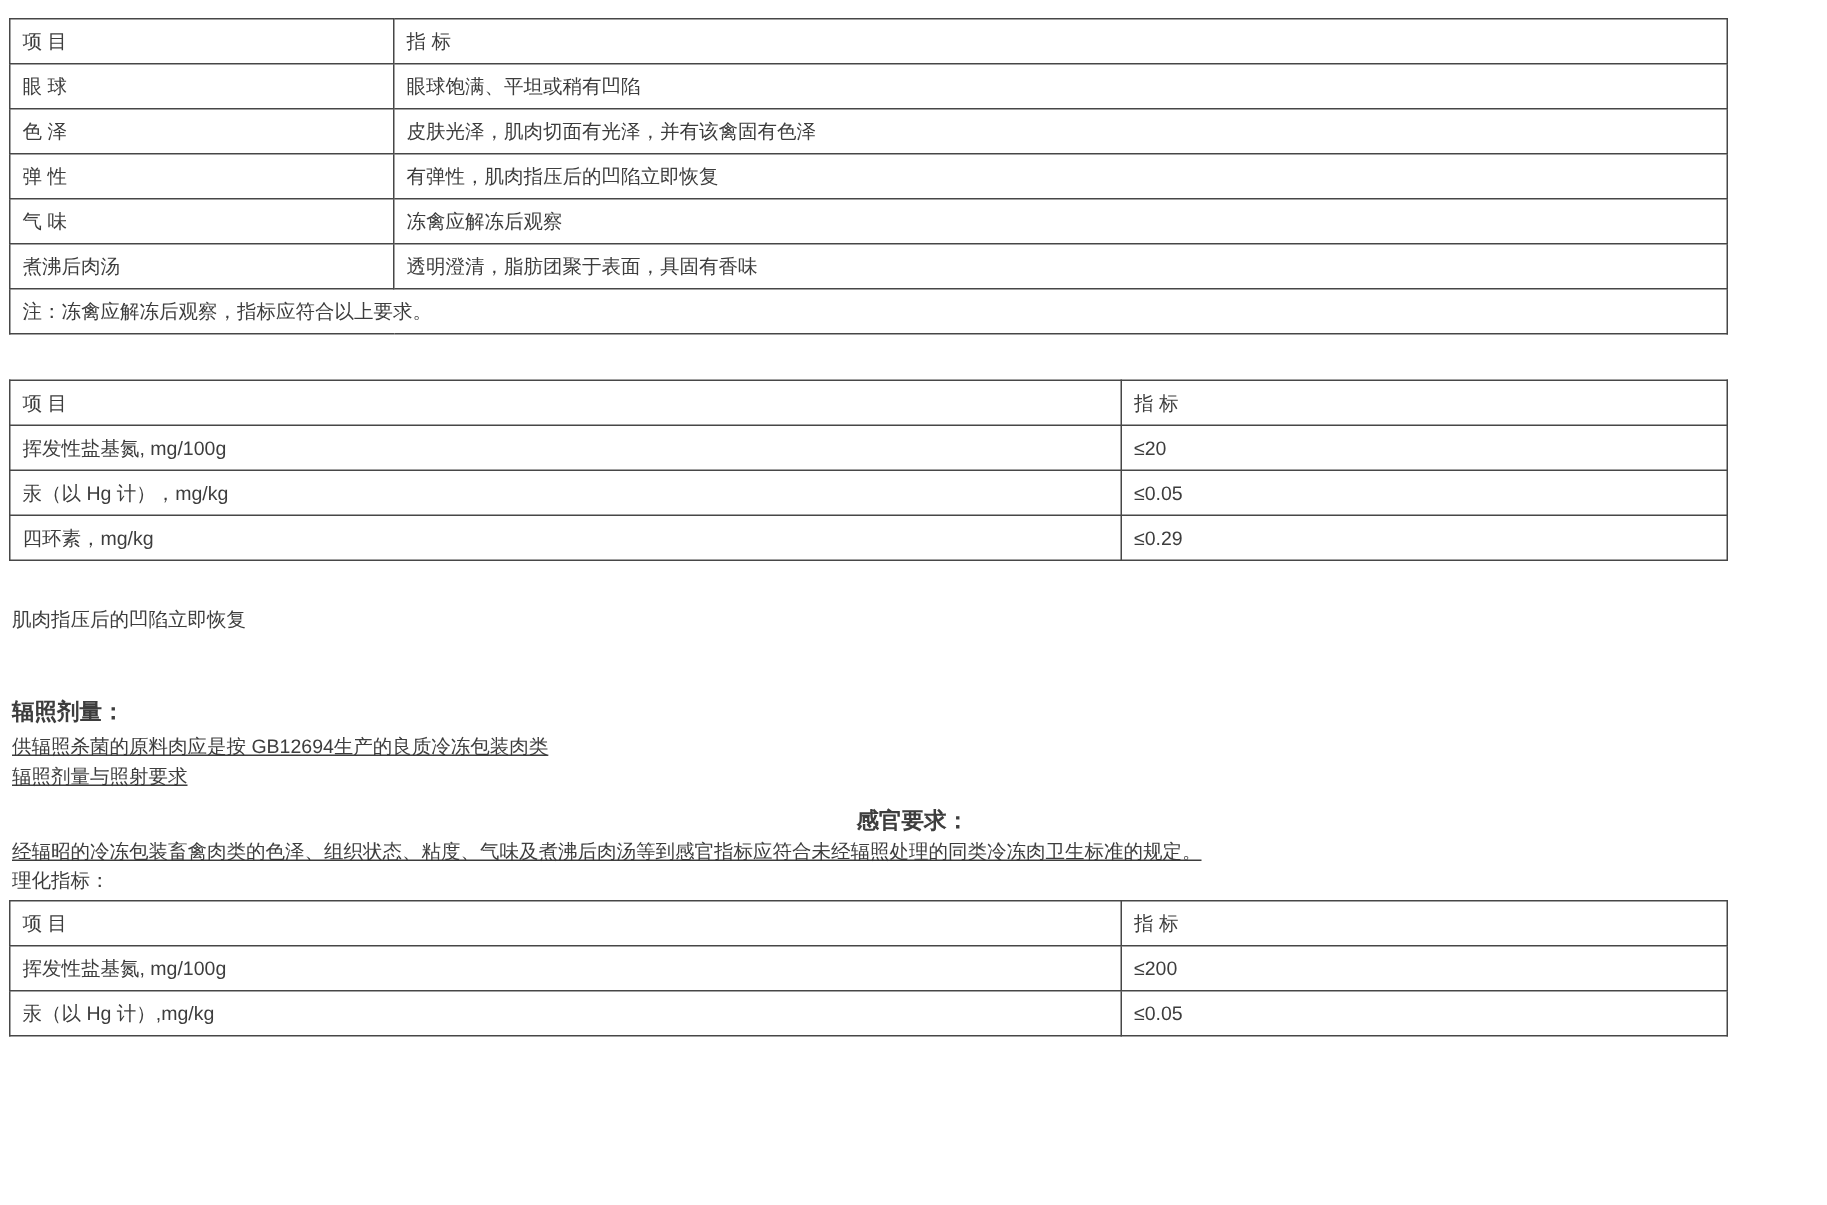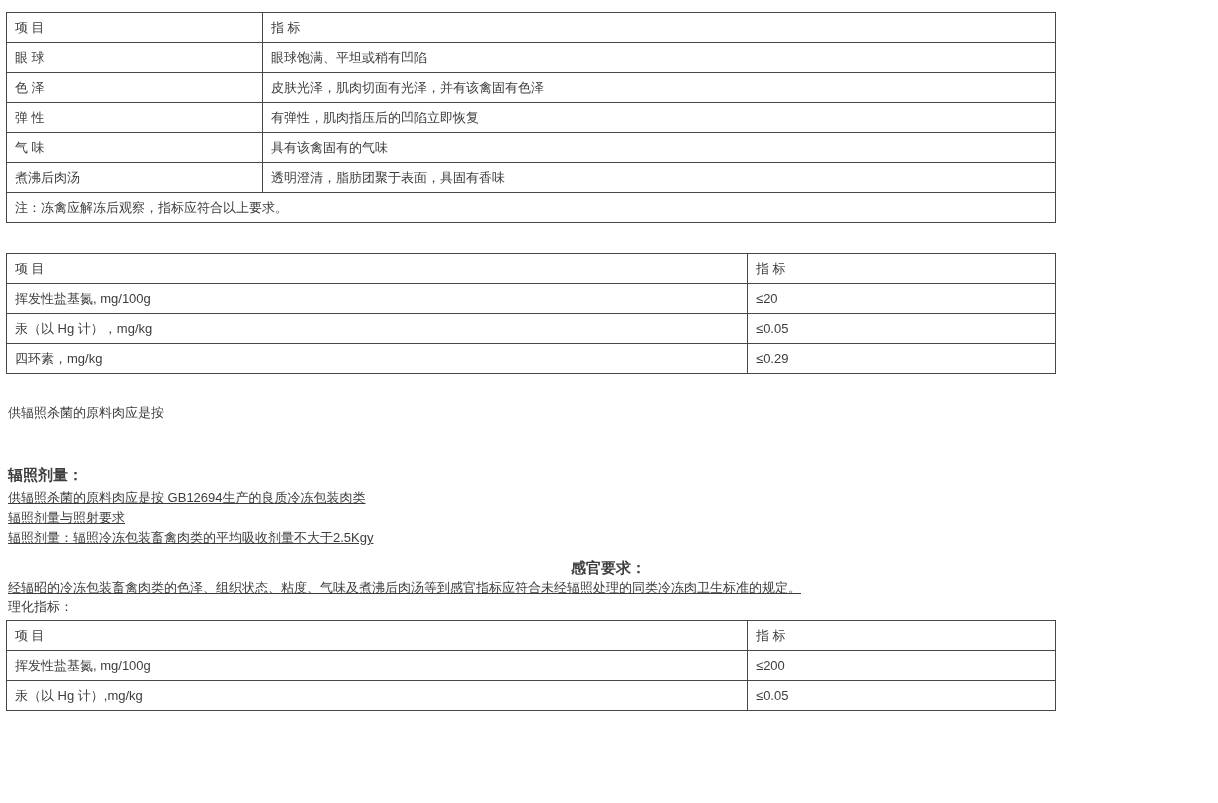--- a/index.html
+++ b/index.html
@@ -2,21 +2,21 @@
 <html><head>
 <meta charset="utf-8">
 <style>
   html,body{margin:0;padding:0;}
   body{
     width:1218px;height:803px;background:#ffffff;overflow:hidden;
     font-family:"Liberation Sans","DejaVu Sans",sans-serif;
     color:#3d3d3d;font-size:13px;
   }
   .wrap{padding:12px 9px 0 6px;}
-  table{border-collapse:collapse;width:1050px;table-layout:fixed;border-radius:13px;}
+  table{border-collapse:collapse;width:1146px;table-layout:fixed;border-radius:13px;}
   th,td{
     border:1px solid #474747;height:29px;padding:0 8px;
     font-weight:normal;text-align:left;vertical-align:middle;
     font-size:13px;color:#3d3d3d;overflow:hidden;white-space:nowrap;
   }
   .t1 .col-item{width:239px;}
   .t23 .col-item{width:724px;}
   .t2{margin-top:30px;}
   .t3{margin-top:4px;}
   .doc-title{margin-top:30px;line-height:17px;padding-left:2px;}
@@ -47,21 +47,21 @@
         <tr>
           <td>色 泽</td>
           <td>皮肤光泽，肌肉切面有光泽，并有该禽固有色泽</td>
         </tr>
         <tr>
           <td>弹 性</td>
           <td>有弹性，肌肉指压后的凹陷立即恢复</td>
         </tr>
         <tr>
           <td>气 味</td>
-          <td>具有该禽固有的气味</td>
+          <td>冻禽应解冻后观察</td>
         </tr>
         <tr>
           <td>煮沸后肉汤</td>
           <td>透明澄清，脂肪团聚于表面，具固有香味</td>
         </tr>
       </tbody>
     <tbody>
       <tr>
         <td colspan="2">注：冻禽应解冻后观察，指标应符合以上要求。</td>
       </tr>
@@ -84,28 +84,27 @@
           <td>汞（以 Hg 计），mg/kg</td>
           <td>≤0.05</td>
         </tr>
         <tr>
           <td>四环素，mg/kg</td>
           <td>≤0.29</td>
         </tr>
       </tbody>
   </table>
 
-  <div class="doc-title">供辐照杀菌的原料肉应是按</div>
+  <div class="doc-title">肌肉指压后的凹陷立即恢复</div>
 
   <div class="sec-heading">辐照剂量：</div>
 
   <div class="para">
       <div>供辐照杀菌的原料肉应是按 GB12694生产的良质冷冻包装肉类</div>
       <div>辐照剂量与照射要求</div>
-      <div>辐照剂量：辐照冷冻包装畜禽肉类的平均吸收剂量不大于2.5Kgy</div>
     </div>
 
   <div class="sec-heading h2">感官要求：</div>
 
   <div class="single-line">经辐昭的冷冻包装畜禽肉类的色泽、组织状态、粘度、气味及煮沸后肉汤等到感官指标应符合未经辐照处理的同类冷冻肉卫生标准的规定。</div>
 
   <div class="physchem">理化指标：</div>
 
   <table class="t3 t23">
     <thead>

